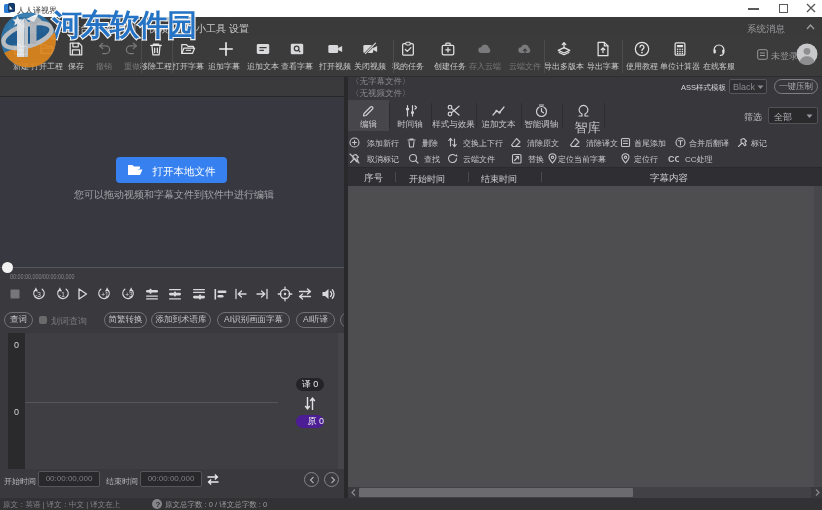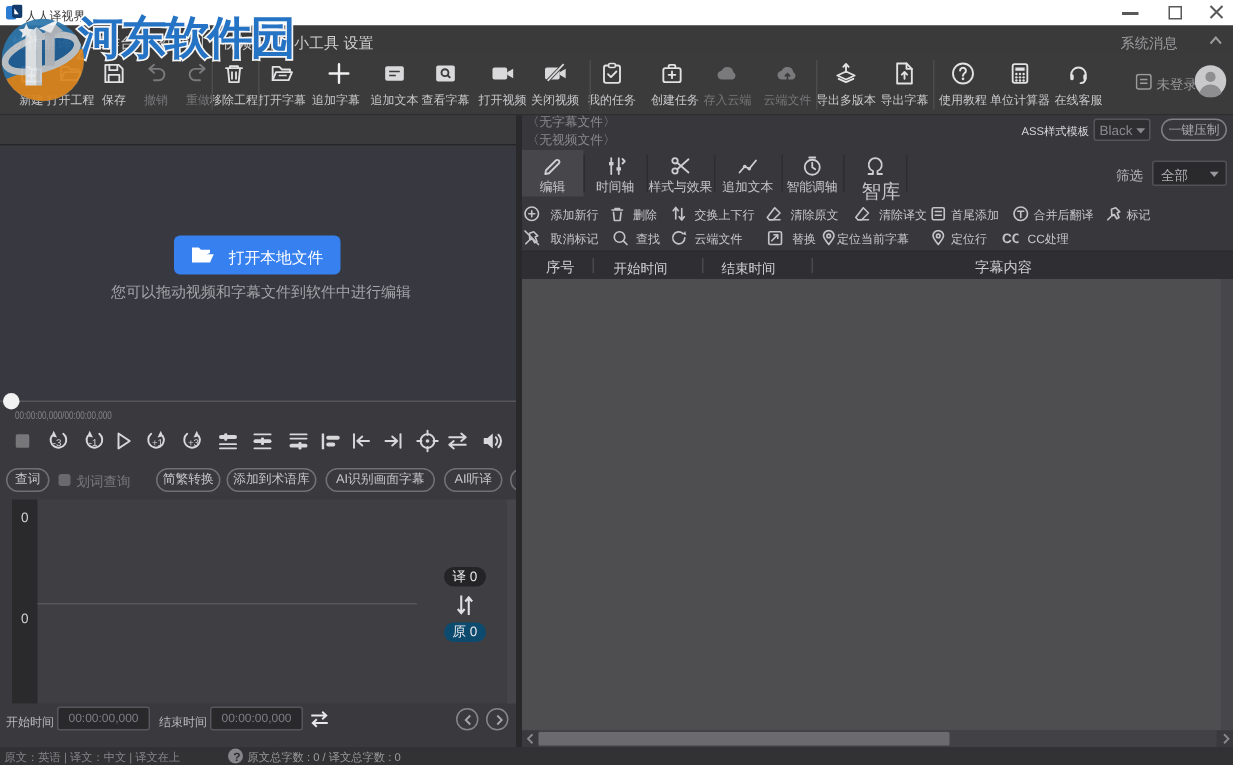--- a/index.html
+++ b/index.html
@@ -290,21 +290,21 @@
 <div class="abs" style="left:344px;top:308px;width:4px;height:26px;background:#29292c"></div>
 <div class="abs" style="left:348px;top:308px;width:26px;height:26px;background:#4e4e51"></div>
 
 <div class="abs" style="left:8px;top:333px;width:330px;height:136px;background:#3f3f43"></div>
 <div class="abs" style="left:8px;top:333px;width:17px;height:136px;background:#2a2a2d"></div>
 <div class="abs" style="left:25px;top:402px;width:253px;height:1px;background:#56565a"></div>
 <div class="abs" style="left:14px;top:340px;font-size:9px;color:#d2d2d4">0</div>
 <div class="abs" style="left:14px;top:407px;font-size:9px;color:#d2d2d4">0</div>
 <div class="abs" style="left:338px;top:333px;width:6px;height:136px;background:#45454a"></div>
 <div class="abs" style="left:296px;top:378px;width:28px;height:13px;background:#242427;border-radius:7px;color:#e8e8ea;font-size:9px;text-align:center;line-height:13px">译 0</div>
-<div class="abs" style="left:296px;top:415px;width:28px;height:13px;background:#0c4a6e;border-radius:7px;color:#e8e8ea;font-size:9px;text-align:center;line-height:13px">原 0</div>
+<div class="abs" style="left:296px;top:415px;width:28px;height:13px;background:#4c1d95;border-radius:7px;color:#e8e8ea;font-size:9px;text-align:right;line-height:13px">原 0</div>
 <svg class="abs" style="left:303px;top:396px" width="14" height="15" viewBox="0 0 14 15">
  <path d="M4.5 1 V12 M2.2 10 L4.5 12.8 L6.8 10" stroke="#e0e0e2" stroke-width="1.4" fill="none"></path>
  <path d="M9.5 14 V3 M7.2 5 L9.5 2.2 L11.8 5" stroke="#e0e0e2" stroke-width="1.4" fill="none"></path>
     </svg>
 
 <div class="abs" style="left:4px;top:476px;font-size:8px;color:#b9b9bc">开始时间</div>
 <div class="abs" style="left:38px;top:471px;width:62px;height:16px;background:#29292c;border:1px solid #55555a;border-radius:2px;color:#7f7f84;font-size:8px;text-align:center;line-height:14px">00:00:00,000</div>
 <div class="abs" style="left:106px;top:476px;font-size:8px;color:#b9b9bc">结束时间</div>
 <div class="abs" style="left:140px;top:471px;width:62px;height:16px;background:#29292c;border:1px solid #55555a;border-radius:2px;color:#7f7f84;font-size:8px;text-align:center;line-height:14px">00:00:00,000</div>
 <svg class="abs" style="left:206px;top:473px" width="14" height="13" viewBox="0 0 14 13">

